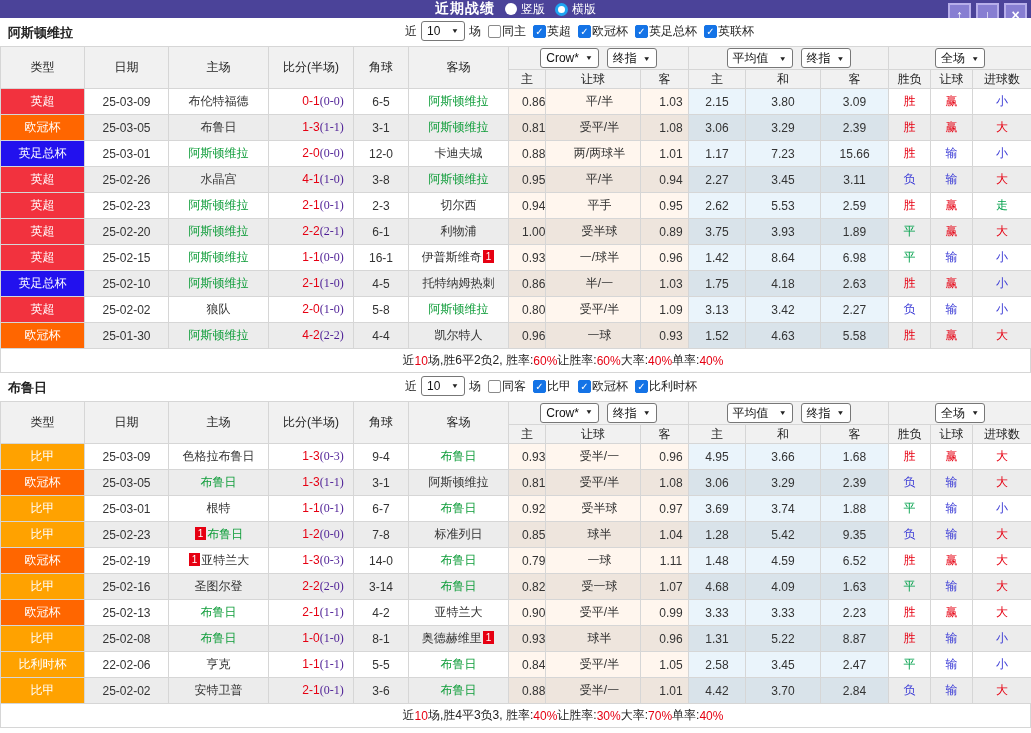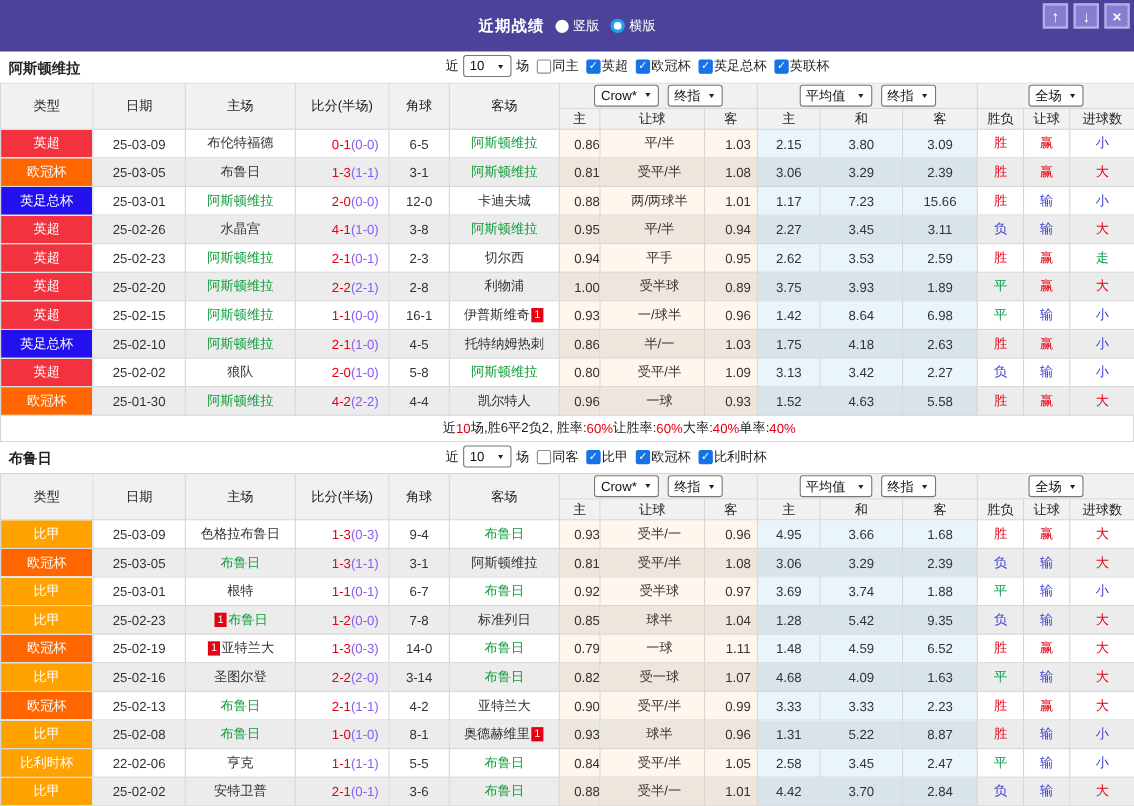--- a/index.html
+++ b/index.html
@@ -1,20 +1,20 @@
 <!DOCTYPE html>
 <html><head>
 <meta charset="utf-8">
 <style>
   * { margin:0; padding:0; box-sizing:border-box; }
   html,body { width:1031px; background:#fff; font-family:"Liberation Sans","DejaVu Sans",sans-serif; }
   .window { width:1031px; height:733px; background:#fff; overflow:hidden; }
 
   
-  .titlebar { height:47px; background:#4b4399; display:flex; align-items:center; position:relative; }
+  .titlebar { height:18px; background:#4b4399; display:flex; align-items:center; position:relative; }
   .title-group { flex:1; display:flex; justify-content:center; align-items:center; gap:10px; }
   .title { color:#fff; font-weight:bold; font-size:14px; letter-spacing:1px; }
   .radio-label { color:#fff; font-size:12px; display:inline-flex; align-items:center; gap:4px; cursor:pointer; }
   .radio { width:12px; height:12px; border-radius:50%; background:#fff; display:inline-block; }
   .radio.ring { width:13px; height:13px; border:3px solid #1ea5f2; background:#fff; }
   .tb-buttons { position:absolute; right:4px; top:3px; display:flex; gap:5px; }
   .tb-btn { width:23px; height:23px; background:#877ed2; border:2px solid #b7aeea; color:#fff;
             font-weight:bold; font-size:14px; line-height:1; display:flex; align-items:center;
             justify-content:center; cursor:pointer; }
 
@@ -39,21 +39,21 @@
   thead th { background:#f1f1f1; font-weight:normal; color:#222; }
   thead tr.dd-row th { height:23px; }
   thead tr.sub-row th { height:19px; }
   .dd-cell .sel { margin:0 4px; }
   tbody td { height:26px; color:#333; }
   tbody tr:nth-child(even) { background:#ececec; }
   td.col-crow { background:rgba(255,165,85,.10);padding-left:13px; }
   td.col-avg  { background:rgba(85,165,225,.12); }
   td.c-league { color:#fff; }
   .ft { color:#e60012;margin-left:24px; }
-  .ht { color:#8b5cf6; }
+  .ht { color:#4c1d95;font-family:Liberation Serif, serif; }
   .tname.hl { color:#0f9d3a; }
   .num-badge { display:inline-block; background:#e60012; color:#fff; font-size:10px; line-height:13px;
                padding:0 3px; margin:0 1px; vertical-align:1px; }
 
   
   .summary { height:24px; border:1px solid #d6d6d6; border-top:none; display:flex; align-items:center;
              justify-content:center; padding-left:95px; font-size:12px; color:#222; }
   .summary .red { color:#e60012; }
 </style>
 </head>
@@ -242,32 +242,32 @@
     <td class="c-league" style="background:#f2323e">英超</td>
     <td>25-02-23</td>
     <td><span class="tname hl">阿斯顿维拉</span></td>
     <td><span class="ft">2-1</span><span class="ht">(0-1)</span></td>
     <td>2-3</td>
     <td><span class="tname">切尔西</span></td>
     <td class="col-crow">0.94</td>
     <td class="col-crow">平手</td>
     <td class="col-crow">0.95</td>
     <td class="col-avg">2.62</td>
-    <td class="col-avg">3.53</td>
+    <td class="col-avg">5.53</td>
     <td class="col-avg">2.59</td>
     <td style="color:#e60012">胜</td>
     <td style="color:#e60012">赢</td>
     <td style="color:#00a04b">走</td>
   </tr>
             <tr>
     <td class="c-league" style="background:#f2323e">英超</td>
     <td>25-02-20</td>
     <td><span class="tname hl">阿斯顿维拉</span></td>
     <td><span class="ft">2-2</span><span class="ht">(2-1)</span></td>
-    <td>2-8</td>
+    <td>6-1</td>
     <td><span class="tname">利物浦</span></td>
     <td class="col-crow">1.00</td>
     <td class="col-crow">受半球</td>
     <td class="col-crow">0.89</td>
     <td class="col-avg">3.75</td>
     <td class="col-avg">3.93</td>
     <td class="col-avg">1.89</td>
     <td style="color:#00a04b">平</td>
     <td style="color:#e60012">赢</td>
     <td style="color:#e60012">大</td>

